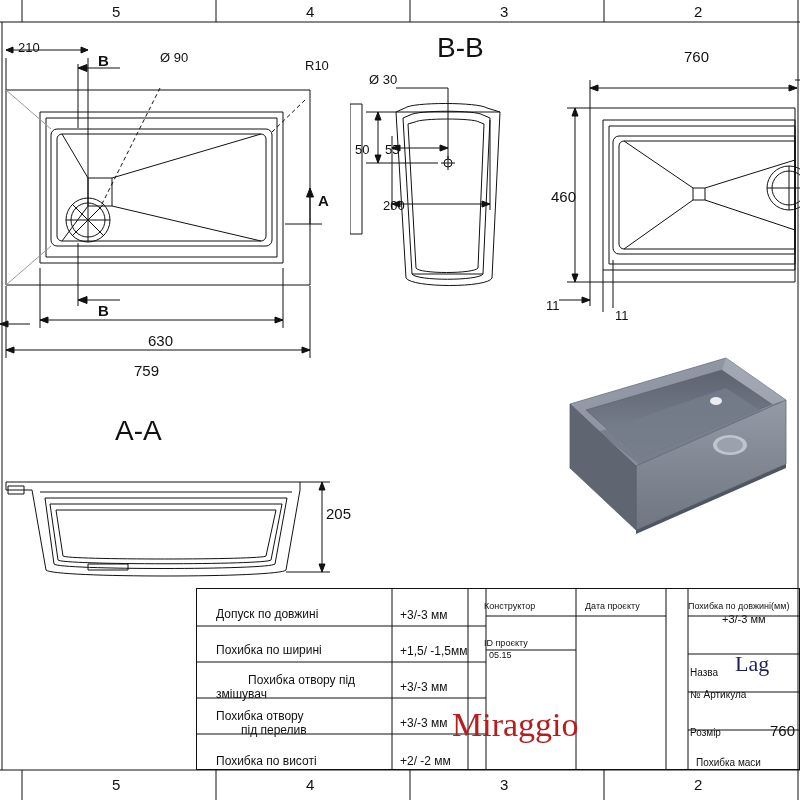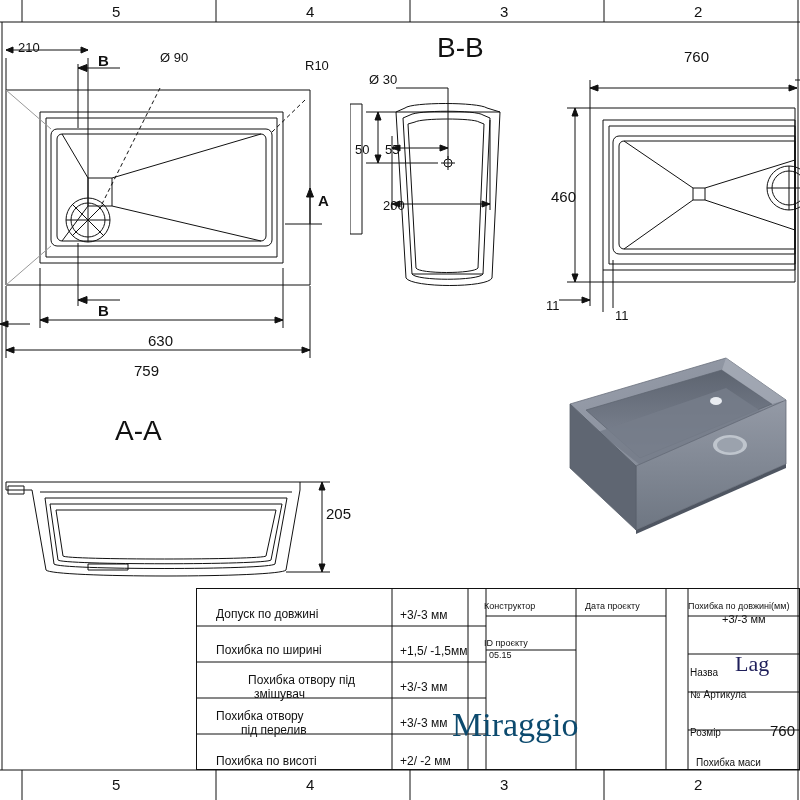--- a/index.html
+++ b/index.html
@@ -11,21 +11,21 @@
     overflow:hidden;
     position:relative;
   }
   .sheet{position:absolute;inset:0;}
   .abs{position:absolute;}
   svg{display:block;}
   .txt{position:absolute;font-size:13px;color:#111;white-space:nowrap;}
   .txt.md{font-size:15px;}
   .txt.xl{font-size:28px;}
   .colnum{position:absolute;font-size:15px;color:#111;}
-  .brand{position:absolute;left:452px;top:706px;font-size:34px;color:#0c4a6e;
+  .brand{position:absolute;left:452px;top:706px;font-size:34px;color:#b91c1c;
          font-family:"Liberation Serif", serif;letter-spacing:0px;}
   .brandname{position:absolute;left:735px;top:651px;font-size:22px;color:#1e1e5a;
          font-family:"Liberation Serif", serif;}
   .cellv{position:absolute;font-size:11px;color:#111;}
   .sinkimg{position:absolute;left:540px;top:340px;}
 </style>
 </head>
 <body>
 
 <div class="sheet">
@@ -309,21 +309,21 @@
       <line x1="492" y1="28" x2="604" y2="28"></line>
       <line x1="492" y1="66" x2="604" y2="66"></line>
       <line x1="492" y1="104" x2="604" y2="104"></line>
       <line x1="492" y1="142" x2="604" y2="142"></line>
     </g>
   </svg>
 
   <div class="cellv" style="left:216px;top:607px;font-size:12px;">Допуск по довжині</div>
   <div class="cellv" style="left:216px;top:643px;font-size:12px;">Похибка по ширині</div>
   <div class="cellv" style="left:216px;top:673px;font-size:12px;margin-left:32px;">Похибка отвору під</div>
-  <div class="cellv" style="left:216px;top:687px;font-size:12px;margin-left:38px;">змішувач</div>
+  <div class="cellv" style="left:216px;top:687px;font-size:12px;">змішувач</div>
   <div class="cellv" style="left:216px;top:709px;font-size:12px;">Похибка отвору</div>
   <div class="cellv" style="left:216px;top:723px;font-size:12px;padding-left:25px;">під перелив</div>
   <div class="cellv" style="left:216px;top:754px;font-size:12px;">Похибка по висоті</div>
 
   <div class="cellv" style="left:400px;top:608px;font-size:12px;">+3/-3  мм</div>
   <div class="cellv" style="left:400px;top:644px;font-size:12px;">+1,5/ -1,5мм</div>
   <div class="cellv" style="left:400px;top:680px;font-size:12px;">+3/-3  мм</div>
   <div class="cellv" style="left:400px;top:716px;font-size:12px;">+3/-3  мм</div>
   <div class="cellv" style="left:400px;top:754px;font-size:12px;">+2/ -2  мм</div>
 

